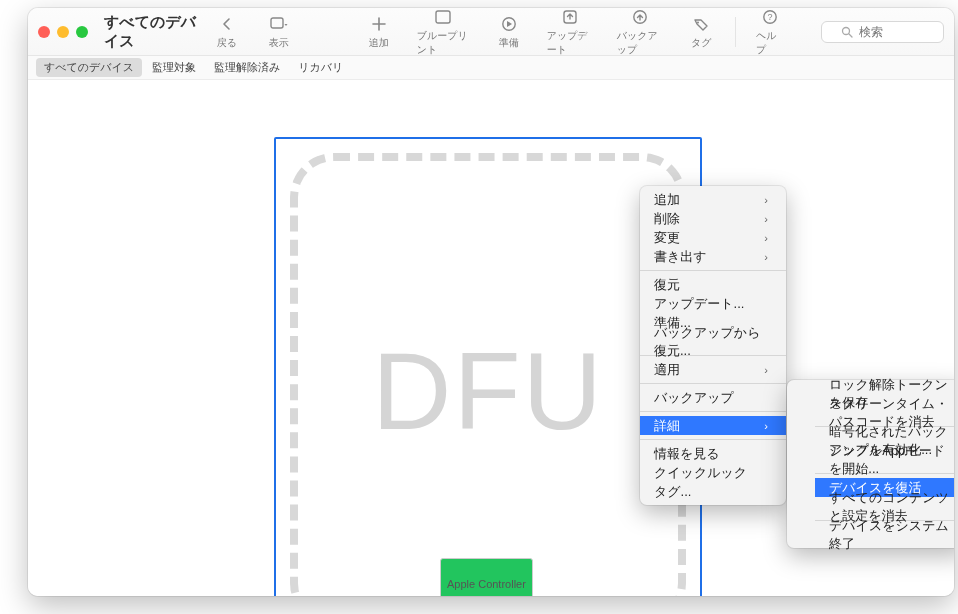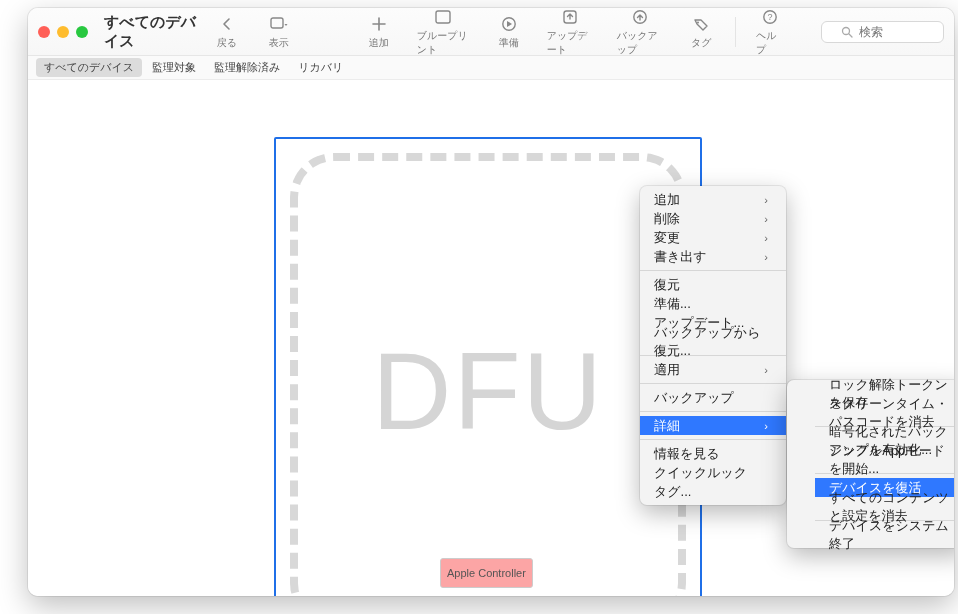--- a/index.html
+++ b/index.html
@@ -92,21 +92,21 @@
     border:8px dashed #d8d8d8;
     border-radius:44px;
     display:flex; align-items:center; justify-content:center;
   }
   .dfu { font-size:110px; font-weight:400; color:#d5d5d5; letter-spacing:2px; user-select:none; }
   .device-caption {
     position:absolute;
     left:412px; top:478px;
     font-size:11px; color:#555;
     border:1px solid #ccc; border-radius:3px;
-    padding:8px 6px; background:#fca5a5;
+    padding:19px 6px; background:#22c55e;
   }
   
   .menu {
     position:absolute;
     background:#f3f3f3;
     border-radius:7px;
     box-shadow:0 8px 24px rgba(0,0,0,0.28), 0 0 0 1px rgba(0,0,0,0.08);
     padding:4px 0;
     min-width:140px;
   }
@@ -265,24 +265,24 @@
         </div>
       <div class="mi">
           <span>書き出す</span>
           <span class="chev">›</span>
         </div>
       <div class="sep"></div>
       <div class="mi">
           <span>復元</span>
         </div>
       <div class="mi">
+          <span>アップデート...</span>
+        </div>
+      <div class="mi">
           <span>準備...</span>
-        </div>
-      <div class="mi">
-          <span>アップデート...</span>
         </div>
       <div class="mi">
           <span>バックアップから復元...</span>
         </div>
       <div class="sep"></div>
       <div class="mi">
           <span>適用</span>
           <span class="chev">›</span>
         </div>
       <div class="sep"></div>

